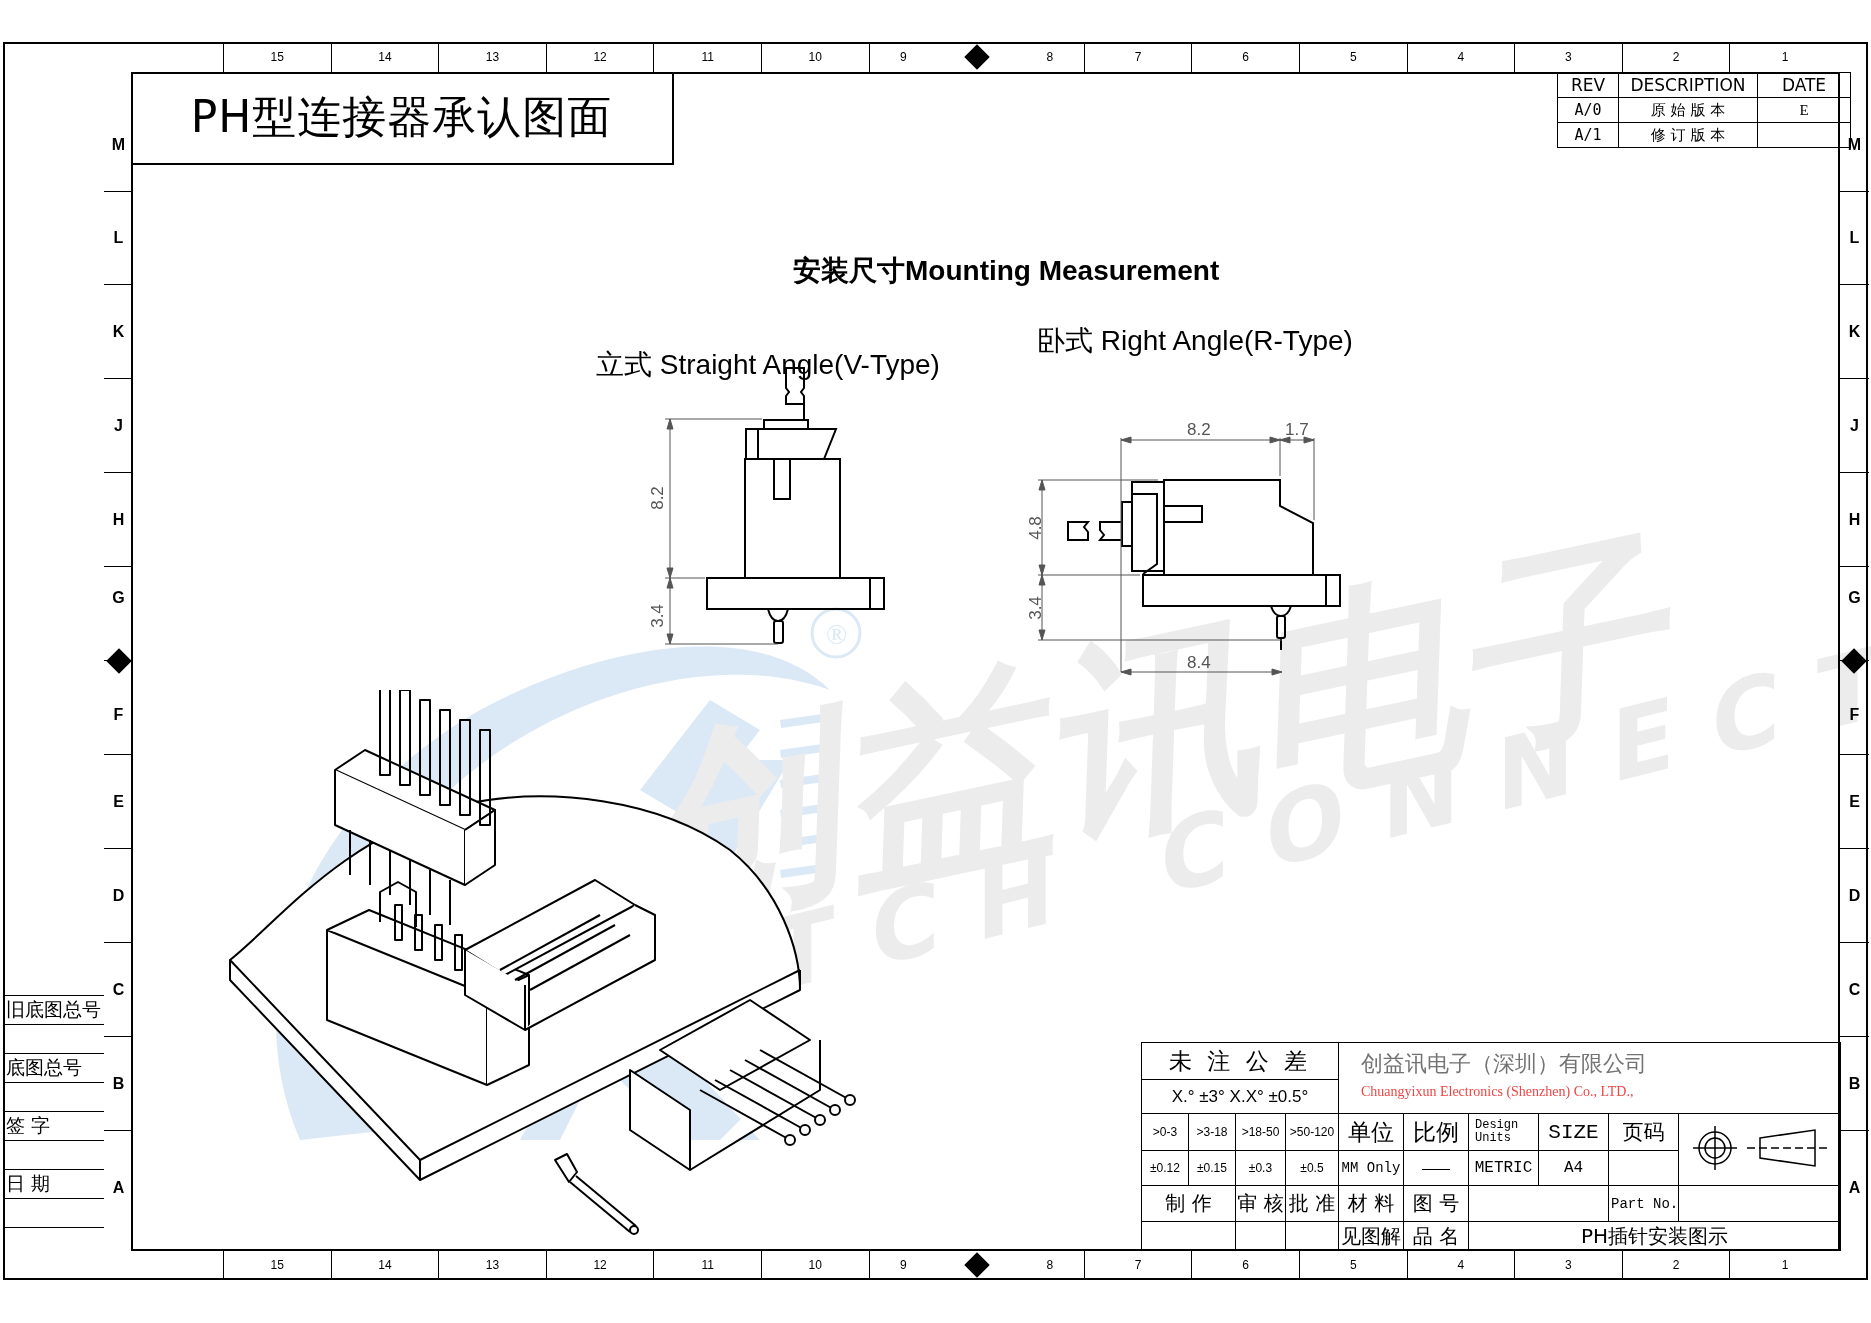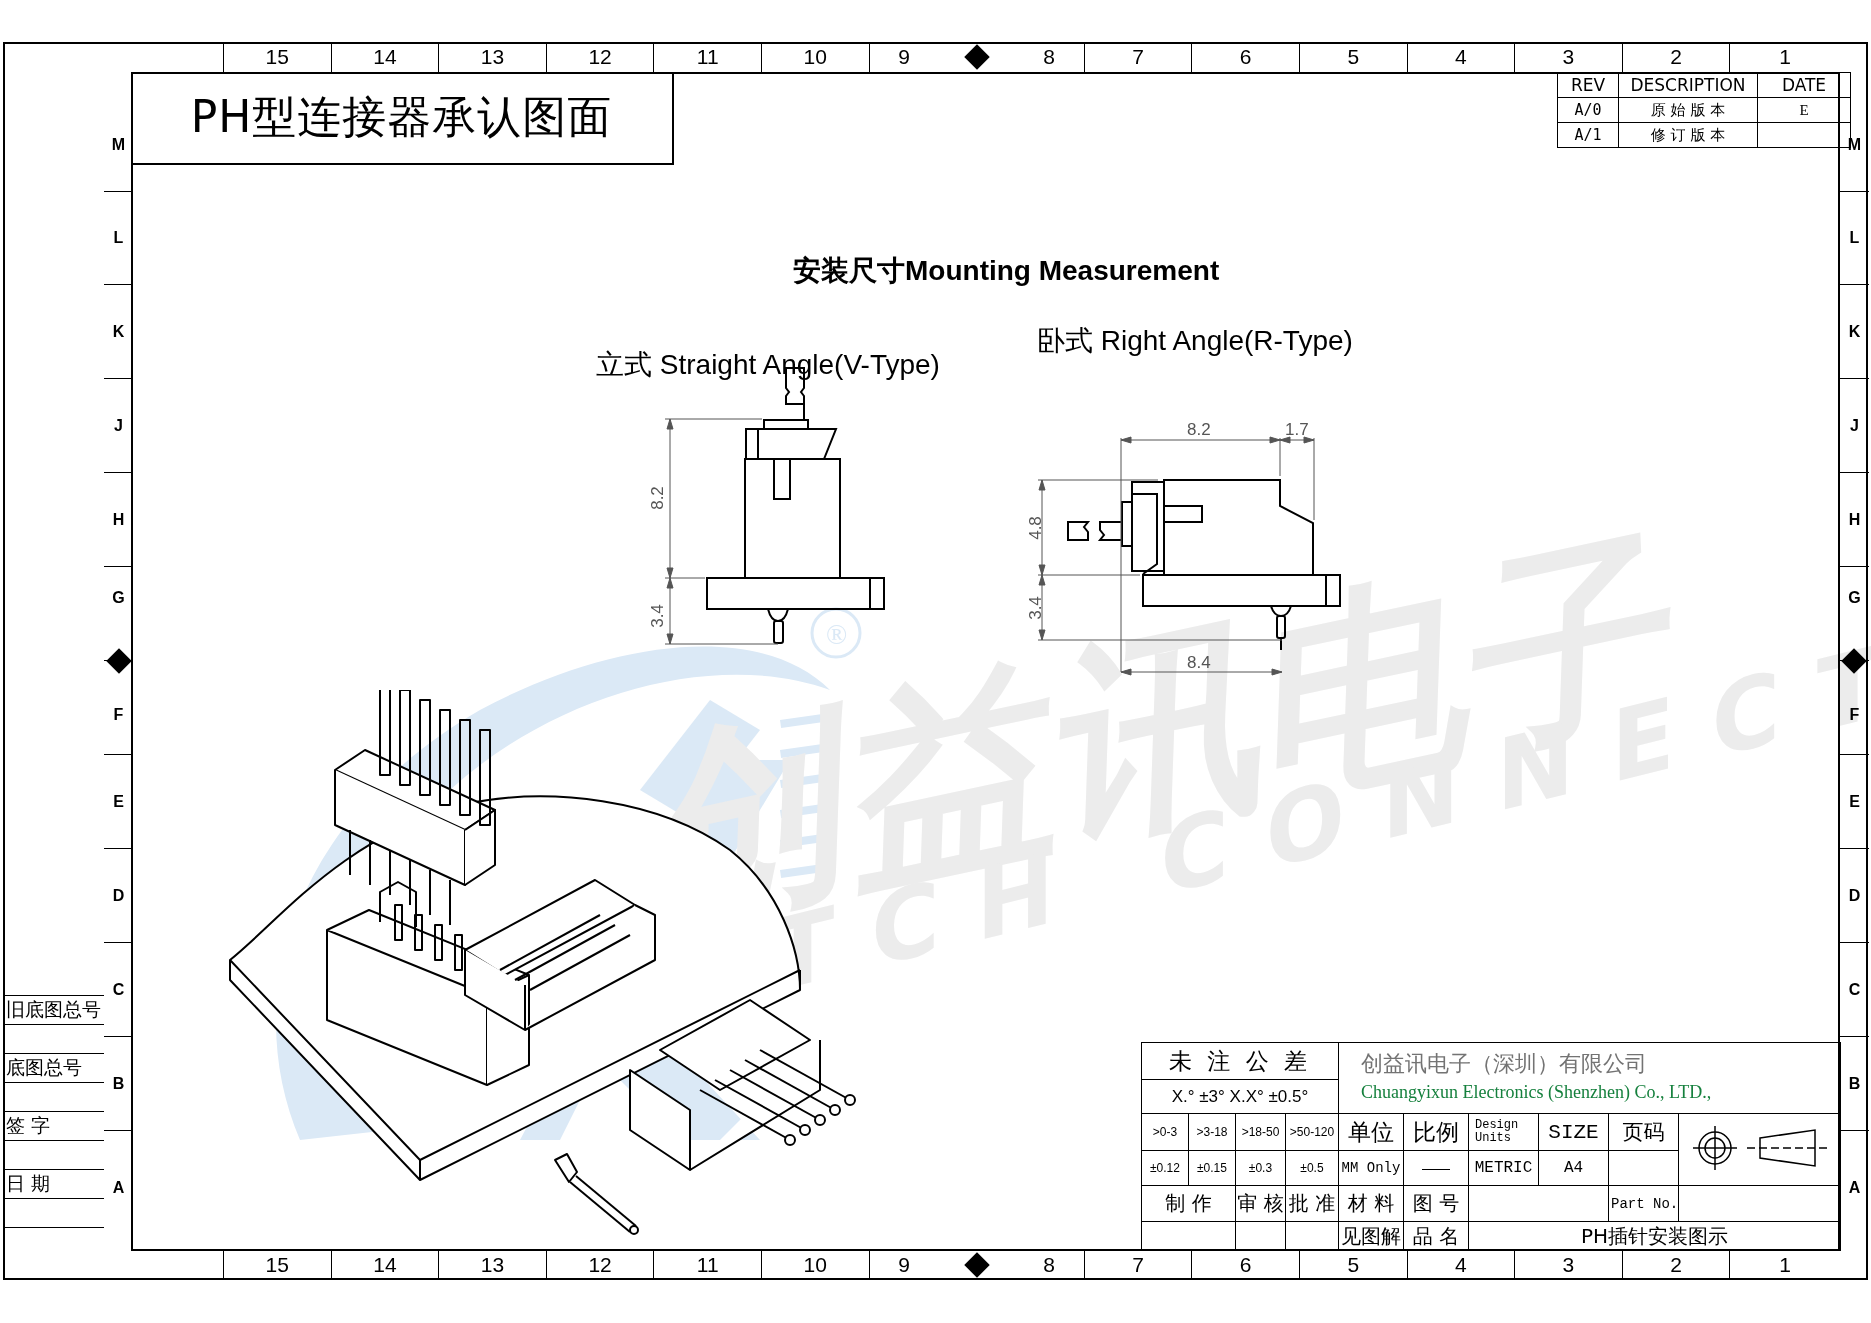--- a/index.html
+++ b/index.html
@@ -1,21 +1,21 @@
 <!DOCTYPE html>
 <html><head>
 <meta charset="utf-8">
 <style>
   html, body { margin:0; padding:0; background:#ffffff; }
   body { width:1871px; height:1323px; position:relative; overflow:hidden; font-family:"Liberation Sans", sans-serif; color:#000; }
   .abs { position:absolute; }
   .frame-outer { left:3px; top:42px; width:1865px; height:1238px; border:2px solid #000; box-sizing:border-box; }
   .frame-inner { left:131px; top:72px; width:1709px; height:1179px; border:2px solid #000; box-sizing:border-box; }
   .ruler { position:absolute; height:30px; display:flex; }
-  .ruler .cell { border-left:1.5px solid #000; box-sizing:border-box; font-family:"Liberation Sans", sans-serif; font-size:21px; display:flex; align-items:center; justify-content:center; position:relative; }
+  .ruler .cell { border-left:1.5px solid #000; box-sizing:border-box; font-family:"Liberation Sans", sans-serif; font-size:12px; display:flex; align-items:center; justify-content:center; position:relative; }
   .ruler .cell.merged { justify-content:space-around; }
   .diamond { width:18px; height:18px; background:#000; transform:rotate(45deg); display:inline-block; }
   .side { position:absolute; width:29px; display:flex; flex-direction:column; }
   .side .row { border-top:1.5px solid #000; box-sizing:border-box; display:flex; align-items:center; justify-content:center; font-size:16px; font-weight:bold; font-family:"Liberation Sans", sans-serif; position:relative; }
   .title-box { left:131px; top:72px; width:543px; height:93px; border:2px solid #000; border-left:none; border-top:none; box-sizing:border-box; display:flex; align-items:center; justify-content:center; font-size:44px; font-family:"DejaVu Sans", sans-serif; letter-spacing:1px; }
   table { border-collapse:collapse; }
   .rev-table { position:absolute; left:1557px; top:72px; font-family:"DejaVu Sans Mono", monospace; }
   .rev-table td { border:1.5px solid #000; height:24px; padding:0 4px; font-size:15px; text-align:center; }
   .rev-table td.hdr { font-size:17px; font-family:"DejaVu Sans", sans-serif; }
   .stamp { position:absolute; left:3px; top:995px; width:101px; font-family:"DejaVu Sans", sans-serif; }
@@ -319,21 +319,21 @@
         <col style="width:70px">
         <col style="width:70px">
       <col style="width:70px">
         <col style="width:162px">
     </colgroup>
     <tbody>
         <tr style="height:36px">
       <td colspan="4" class="cjk" style="font-size:23px; letter-spacing:4px; border-bottom:1.5px solid #000">未 注 公 差</td>
       <td colspan="6" rowspan="2" style="text-align:left; padding-left:22px; line-height:28px">
         <div class="cjk" style="font-size:22px; color:#737373">创益讯电子（深圳）有限公司</div>
-        <div class="serif" style="font-size:18px; color:#15803d">Chuangyixun Electronics (Shenzhen) Co., LTD.,</div>
+        <div class="serif" style="font-size:14px; color:#ef4444">Chuangyixun Electronics (Shenzhen) Co., LTD.,</div>
       </td>
     </tr>
     <tr style="height:33px">
       <td colspan="4" style="font-size:17px">X.° ±3°  X.X° ±0.5°</td>
     </tr>
     <tr style="height:36px">
       <td style="font-size:12px">&gt;0-3</td>
       <td style="font-size:12px">&gt;3-18</td>
       <td style="font-size:12px">&gt;18-50</td>
       <td style="font-size:12px">&gt;50-120</td>

